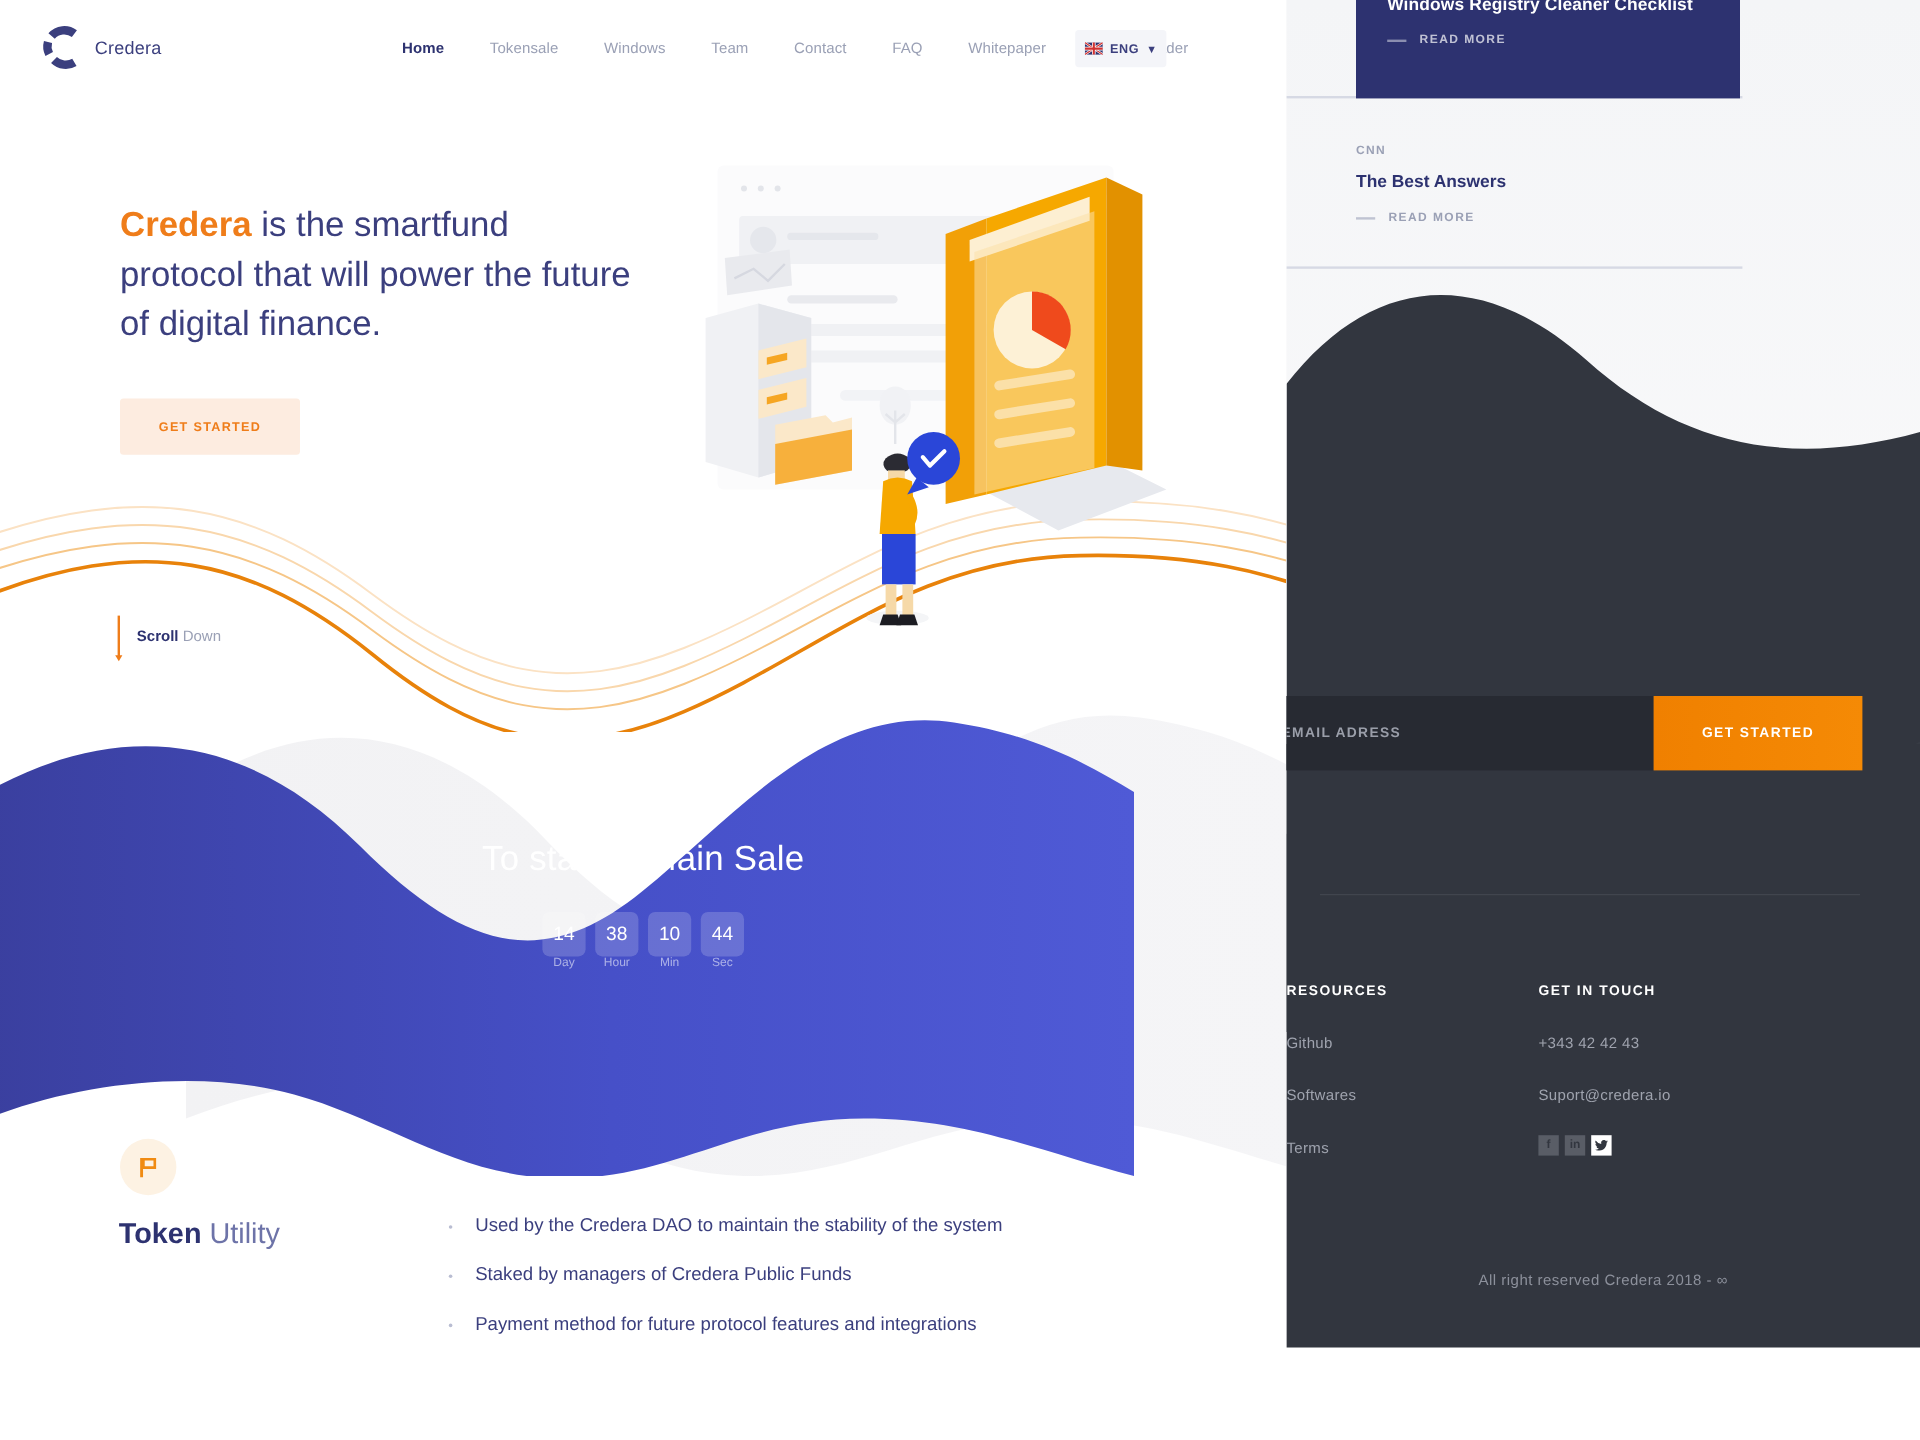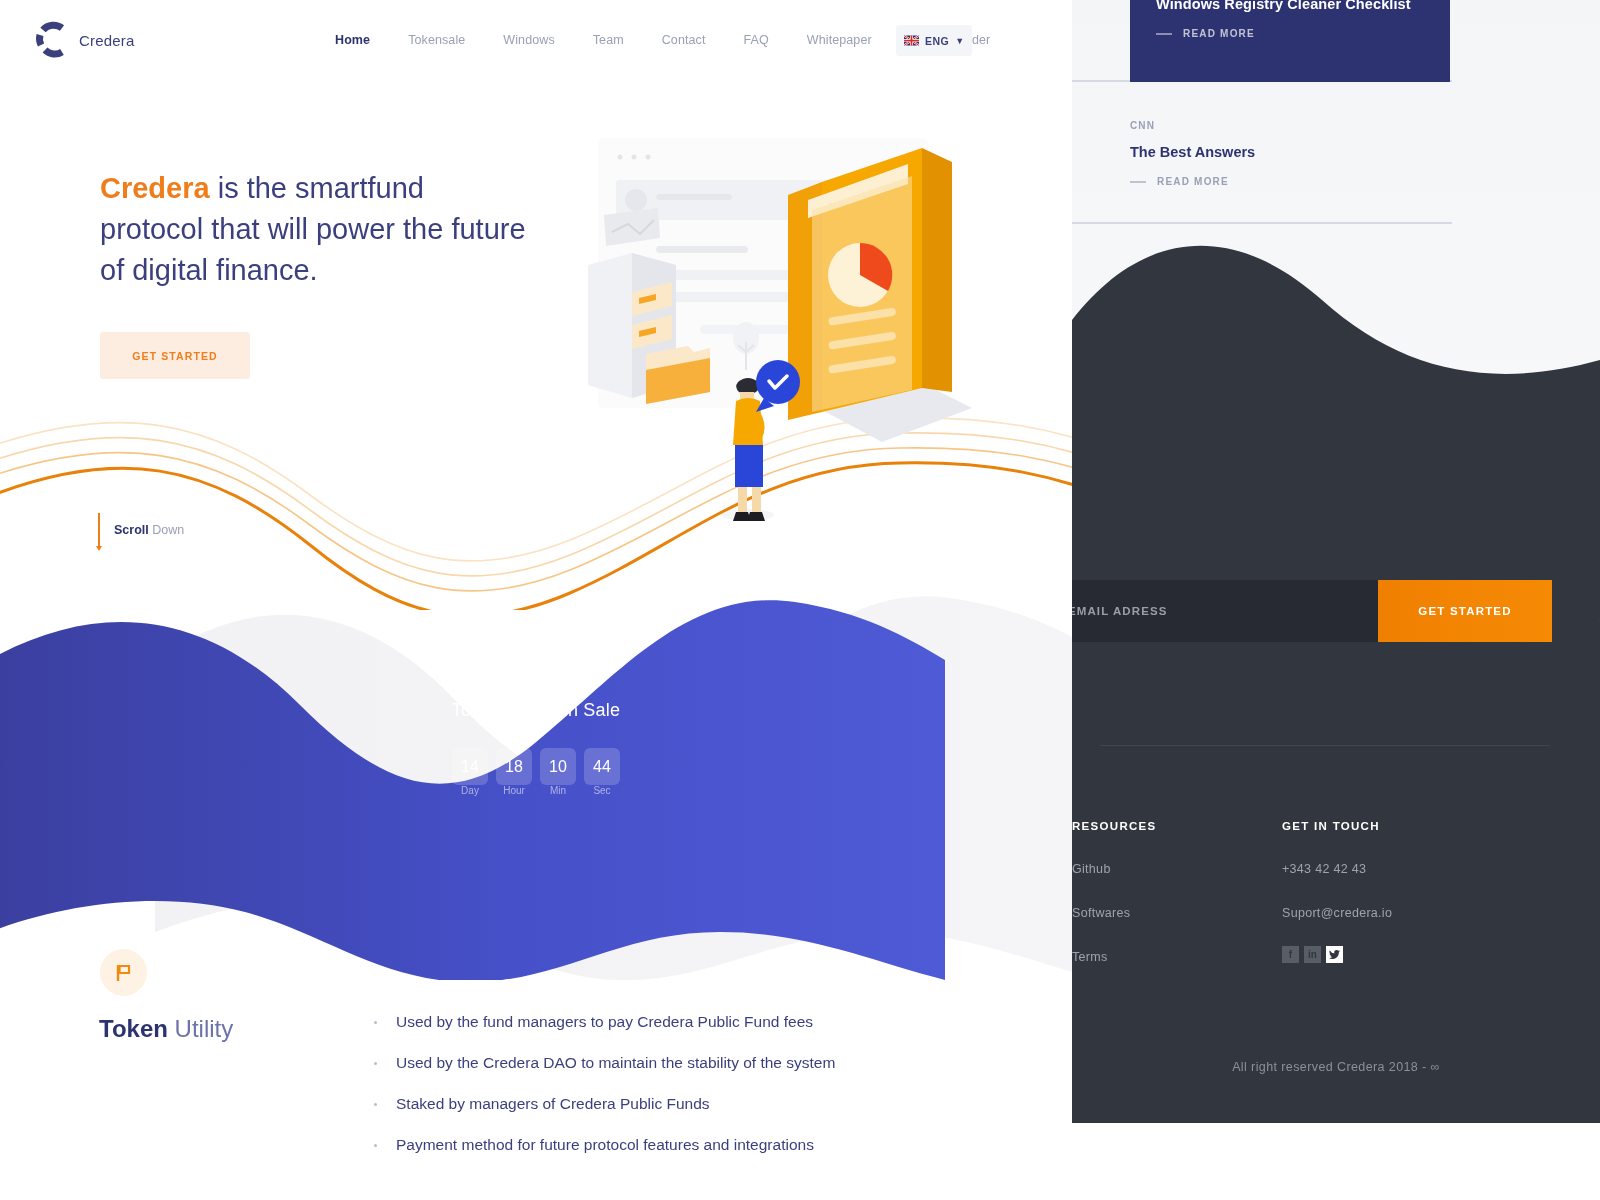--- a/index.html
+++ b/index.html
@@ -63,21 +63,21 @@
   #scroll-bar:after{ content:""; position:absolute; left:-2px; bottom:-4px; border-left:3px solid transparent; border-right:3px solid transparent; border-top:5px solid #ef7d1a; }
   #scroll-text { font-size:12.5px; color:#9aa0b5; }
   #scroll-text b { color:#2d3270; }
 
   #hero-illustration { position:absolute; left:560px; top:120px; width:520px; height:420px; z-index:10; }
   #hero-waves { position:absolute; left:0; top:380px; width:1072px; height:230px; z-index:5; }
 
   
   #countdown-band { position:absolute; left:0; top:560px; width:1072px; height:420px; z-index:8; }
   #countdown-content { position:absolute; left:0; top:700px; width:1072px; z-index:14; text-align:center; }
-  #countdown-title { font-size:18px; color:#ffffff; font-weight:400; letter-spacing:.2px; }
+  #countdown-title { font-size:29px; color:#ffffff; font-weight:400; letter-spacing:.2px; }
   #countdown-units { margin-top:27px; display:flex; justify-content:center; gap:8px; }
   .cd-unit { width:36px; }
   .cd-box {
     height:37px; background:rgba(255,255,255,.18); border-radius:6px;
     display:flex; align-items:center; justify-content:center;
     color:#fff; font-size:16px;
   }
   .cd-label { font-size:10px; color:rgba(255,255,255,.55); }
 
   
@@ -301,21 +301,21 @@
     </svg>
 
     <div id="countdown-content">
       <div id="countdown-title">To start of Main Sale</div>
       <div id="countdown-units">
         <div class="cd-unit">
           <div class="cd-box">14</div>
           <div class="cd-label">Day</div>
         </div>
         <div class="cd-unit">
-          <div class="cd-box">18</div>
+          <div class="cd-box">38</div>
           <div class="cd-label">Hour</div>
         </div>
         <div class="cd-unit">
           <div class="cd-box">10</div>
           <div class="cd-label">Min</div>
         </div>
         <div class="cd-unit">
           <div class="cd-box">44</div>
           <div class="cd-label">Sec</div>
         </div>
@@ -324,24 +324,20 @@
 
     <div id="token-badge">
       <svg width="17" height="18" viewBox="0 0 17 18">
         <path d="M3 1 L3 17" stroke="#f08b12" stroke-width="2.4" fill="none"></path>
         <path d="M4.5 2 L14 2 L14 9 L4.5 9 Z" fill="none" stroke="#f08b12" stroke-width="2.2"></path>
       </svg>
     </div>
     <div id="token-heading"><b>Token</b><span> Utility</span></div>
 
     <div id="token-list">
-      <div class="token-item">
-        <div class="token-dot"></div>
-        <div class="token-text">Used by the fund managers to pay Credera Public Fund fees</div>
-      </div>
       <div class="token-item">
         <div class="token-dot"></div>
         <div class="token-text">Used by the Credera DAO to maintain the stability of the system</div>
       </div>
       <div class="token-item">
         <div class="token-dot"></div>
         <div class="token-text">Staked by managers of Credera Public Funds</div>
       </div>
       <div class="token-item">
         <div class="token-dot"></div>

